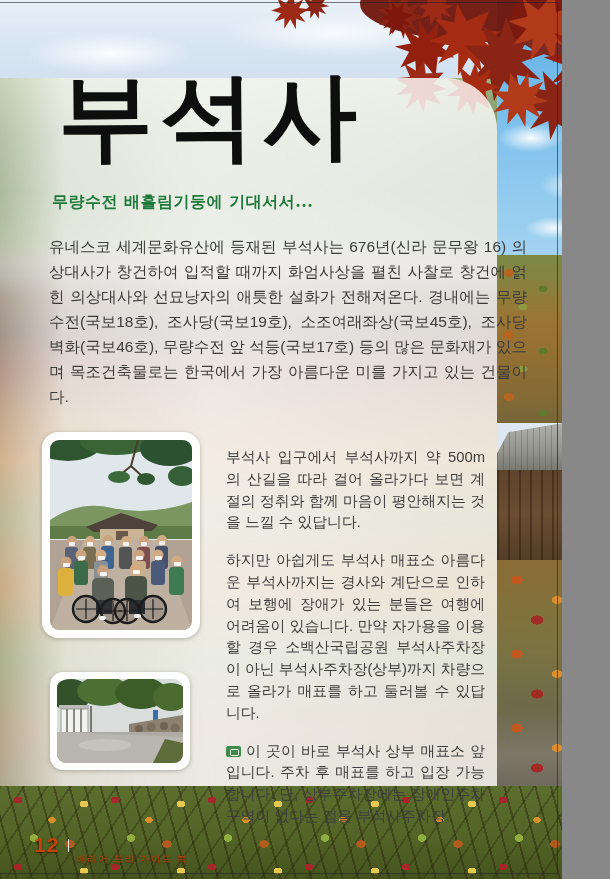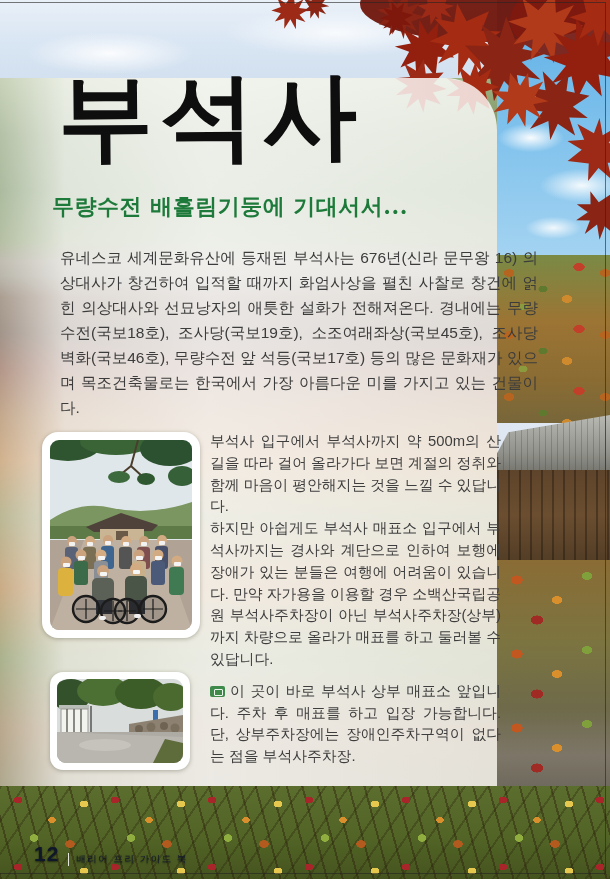--- a/index.html
+++ b/index.html
@@ -1,16 +1,16 @@
 <!DOCTYPE html>
 <html><head>
 <meta charset="utf-8">
 <style>
   html,body{margin:0;padding:0;background:#888;}
-  .page{position:relative;width:610px;height:879px;overflow:hidden;background:#dfe8f2;
+  .page{position:relative;width:562px;height:879px;overflow:hidden;background:#dfe8f2;
         font-family:"Liberation Sans","DejaVu Sans",sans-serif;}
   .abs{position:absolute;}
 
   
   .bg-sky{left:0;top:0;width:610px;height:82px;z-index:0;
     background:
       radial-gradient(120px 30px at 18% 65%, rgba(255,255,255,.9), rgba(255,255,255,0) 70%),
       radial-gradient(160px 34px at 55% 40%, rgba(255,255,255,.8), rgba(255,255,255,0) 70%),
       linear-gradient(180deg,#e9f0f8 0%,#d8e5f3 55%,#d2e0ef 100%);}
   .bg-right{left:497px;top:0;width:113px;height:790px;z-index:0;}
@@ -68,40 +68,40 @@
     border-top-right-radius:52px;
     background:linear-gradient(90deg, rgba(255,255,255,.42) 0%, rgba(255,255,255,.78) 13%,
                rgba(255,255,255,.86) 42%, rgba(255,255,255,.80) 100%);}
 
   
   .title{left:58px;top:64px;z-index:3;margin:0;
     font-family:"DejaVu Serif","Liberation Serif",serif;font-weight:700;
     font-size:95px;line-height:1.1;color:#0e0e0e;letter-spacing:7px;transform:rotate(-.5deg);}
   .subtitle{left:52px;top:192px;z-index:3;margin:0;
     font-family:"DejaVu Serif","Liberation Serif",serif;font-weight:700;
-    font-size:22px;color:#1d7a3a;letter-spacing:.5px;}
-  .intro{left:44px;top:229px;width:478px;z-index:3;margin:16px;
+    font-size:16px;color:#1d7a3a;letter-spacing:.5px;}
+  .intro{left:44px;top:229px;width:478px;z-index:3;margin:5px;
     font-size:15.5px;line-height:25px;color:#3c3c3c;text-align:justify;}
   .col{left:210px;top:431px;width:291px;z-index:3;
     font-size:14.8px;line-height:21.8px;color:#3e3e3e;text-align:justify;}
-  .col p{margin:0;}
+  .col p{margin:16px;}
   .col p.note{margin-top:10px;}
   .tag-icon{display:inline-block;width:15px;height:11px;vertical-align:-1px;margin-right:5px;
     background:#3f8a4a;border-radius:2px;position:relative;}
   .tag-icon::after{content:"";position:absolute;left:4px;top:3px;width:7px;height:5px;
     border:1px solid #eaf4ea;border-radius:1px;}
 
   
   .photo{z-index:3;margin:0;background:#fff;box-shadow:0 1px 4px rgba(60,60,40,.35);}
   .photo svg{display:block;border-radius:9px;}
   .photo1{left:42px;top:432px;width:158px;height:206px;border-radius:16px;padding:8px;box-sizing:border-box;}
   .photo2{left:50px;top:672px;width:140px;height:98px;border-radius:13px;padding:7px;box-sizing:border-box;}
 
   
-  .footer{left:34px;top:824px;z-index:4;display:flex;align-items:flex-end;color:#0f172a;
+  .footer{left:34px;top:824px;z-index:4;display:flex;align-items:center;color:#c2410c;
     text-shadow:0 1px 2px rgba(0,0,0,.55);}
   .page-num{font-size:21px;font-weight:700;letter-spacing:1px;}
   .footer-divider{width:1px;height:13px;background:rgba(255,255,255,.85);margin:0 7px 0 9px;}
   .book-title{font-size:9.5px;letter-spacing:1.5px;margin-top:29px;}
 
   .frame{top:2px;right:4px;bottom:5px;left:-2px;z-index:6;pointer-events:none;
     border:1px solid rgba(35,35,35,.6);}
 </style>
 </head>
 <body>
@@ -238,21 +238,21 @@
         <path d="M68,171 H86 M77,161 V181"></path>
           <path d="M93,169 H113 M103,159 V179"></path>
       </g>
       <rect x="49" y="176" width="7" height="4" rx="2" fill="#f0f0f0"></rect>
       <rect x="84" y="174" width="7" height="4" rx="2" fill="#f0f0f0"></rect>
     </svg>
   </figure>
 
   <div class="abs col">
     <p>부석사 입구에서 부석사까지 약 500m의 산길을 따라 걸어 올라가다 보면 계절의 정취와 함께 마음이 평안해지는 것을 느낄 수 있답니다.</p>
-    <p>하지만 아쉽게도 부석사 매표소 입구에서 부석사까지는 경사와 계단으로 인하여 보행에 장애가 있는 분들은 여행에 어려움이 있습니다. 만약 자가용을 이용할 경우 소백산국립공원 부석사주차장이 아닌 부석사주차장(상부)까지 차량으로 올라가 매표를 하고 둘러볼 수 있답니다.</p>
+    <p>하지만 아쉽게도 부석사 매표소 아름다운 부석사까지는 경사와 계단으로 인하여 보행에 장애가 있는 분들은 여행에 어려움이 있습니다. 만약 자가용을 이용할 경우 소백산국립공원 부석사주차장이 아닌 부석사주차장(상부)까지 차량으로 올라가 매표를 하고 둘러볼 수 있답니다.</p>
     <p class="note"><span class="tag-icon"></span><span>이 곳이 바로 부석사 상부 매표소 앞입니다. 주차 후 매표를 하고 입장 가능합니다. 단, 상부주차장에는 장애인주차구역이 없다는 점을 부석사주차장.</span></p>
   </div>
 
   <figure class="abs photo photo2">
     <svg viewBox="0 0 126 84" width="126" height="84" preserveAspectRatio="none">
       <rect width="126" height="84" fill="#d9dedd"></rect>
       <ellipse cx="14" cy="16" rx="20" ry="16" fill="#33512a"></ellipse>
       <ellipse cx="46" cy="12" rx="26" ry="15" fill="#4c7034"></ellipse>
       <ellipse cx="84" cy="14" rx="26" ry="16" fill="#3c5c28"></ellipse>
       <ellipse cx="114" cy="18" rx="18" ry="14" fill="#4a6a30"></ellipse>

